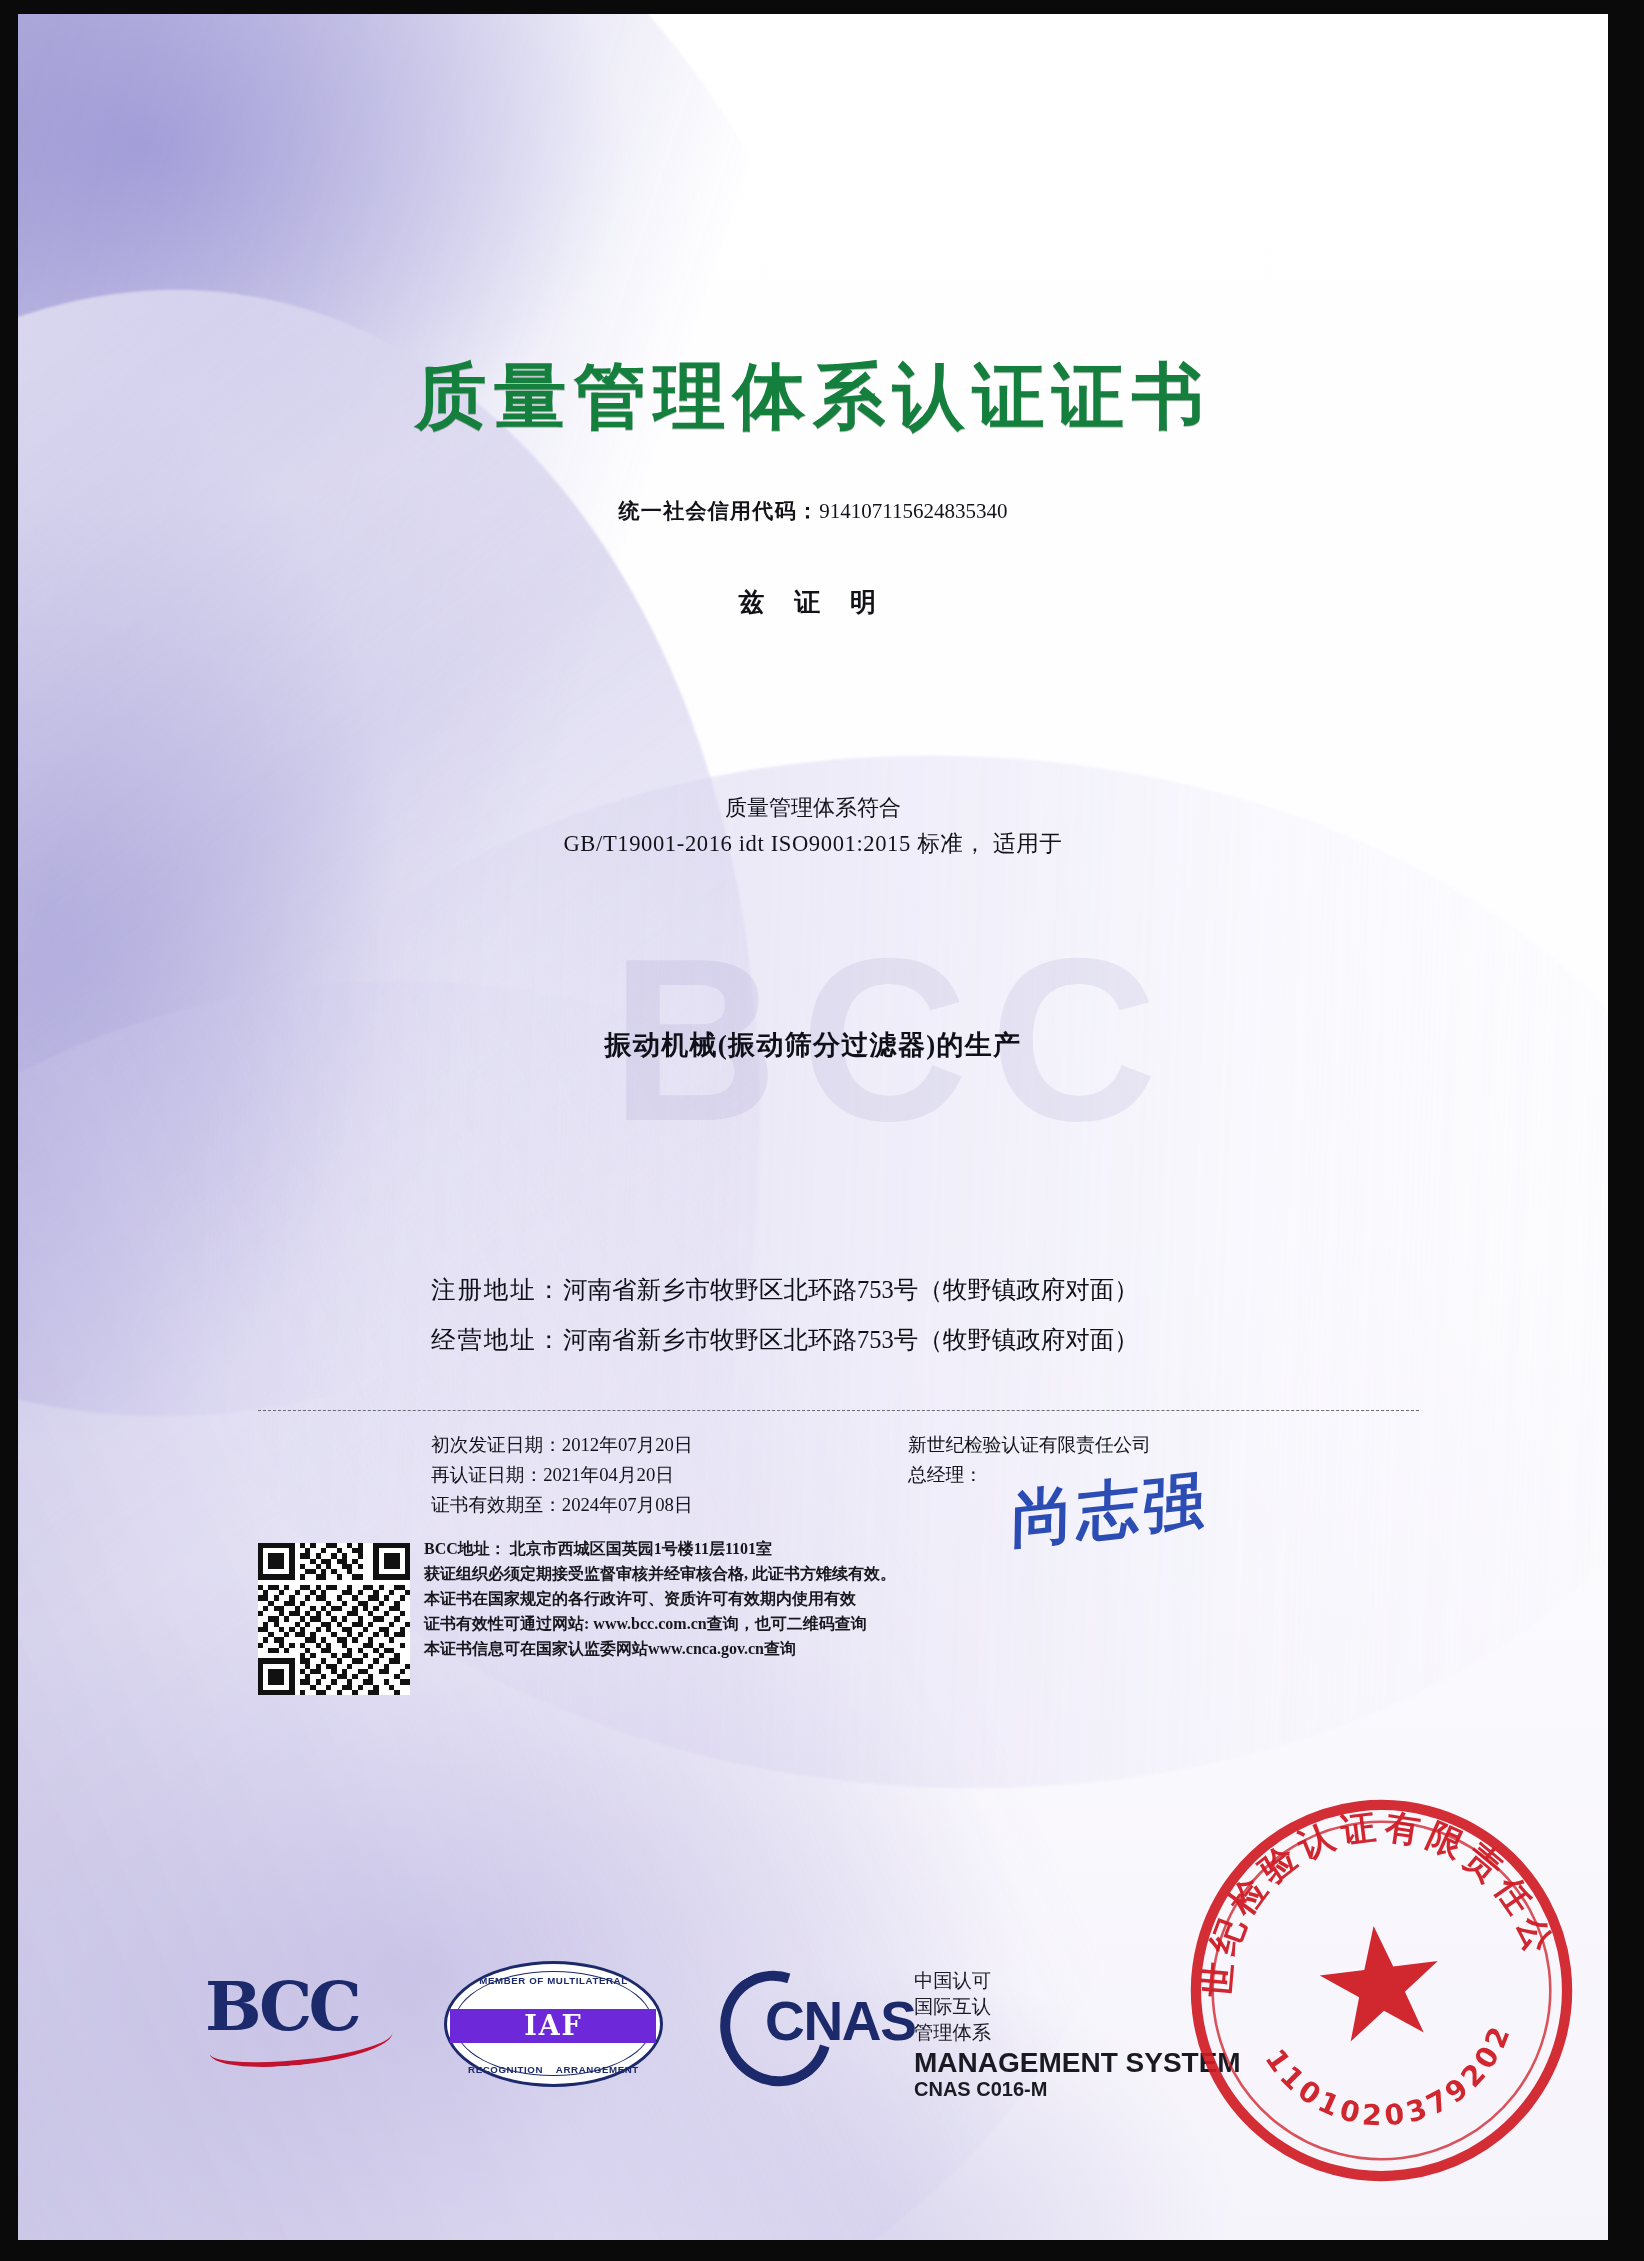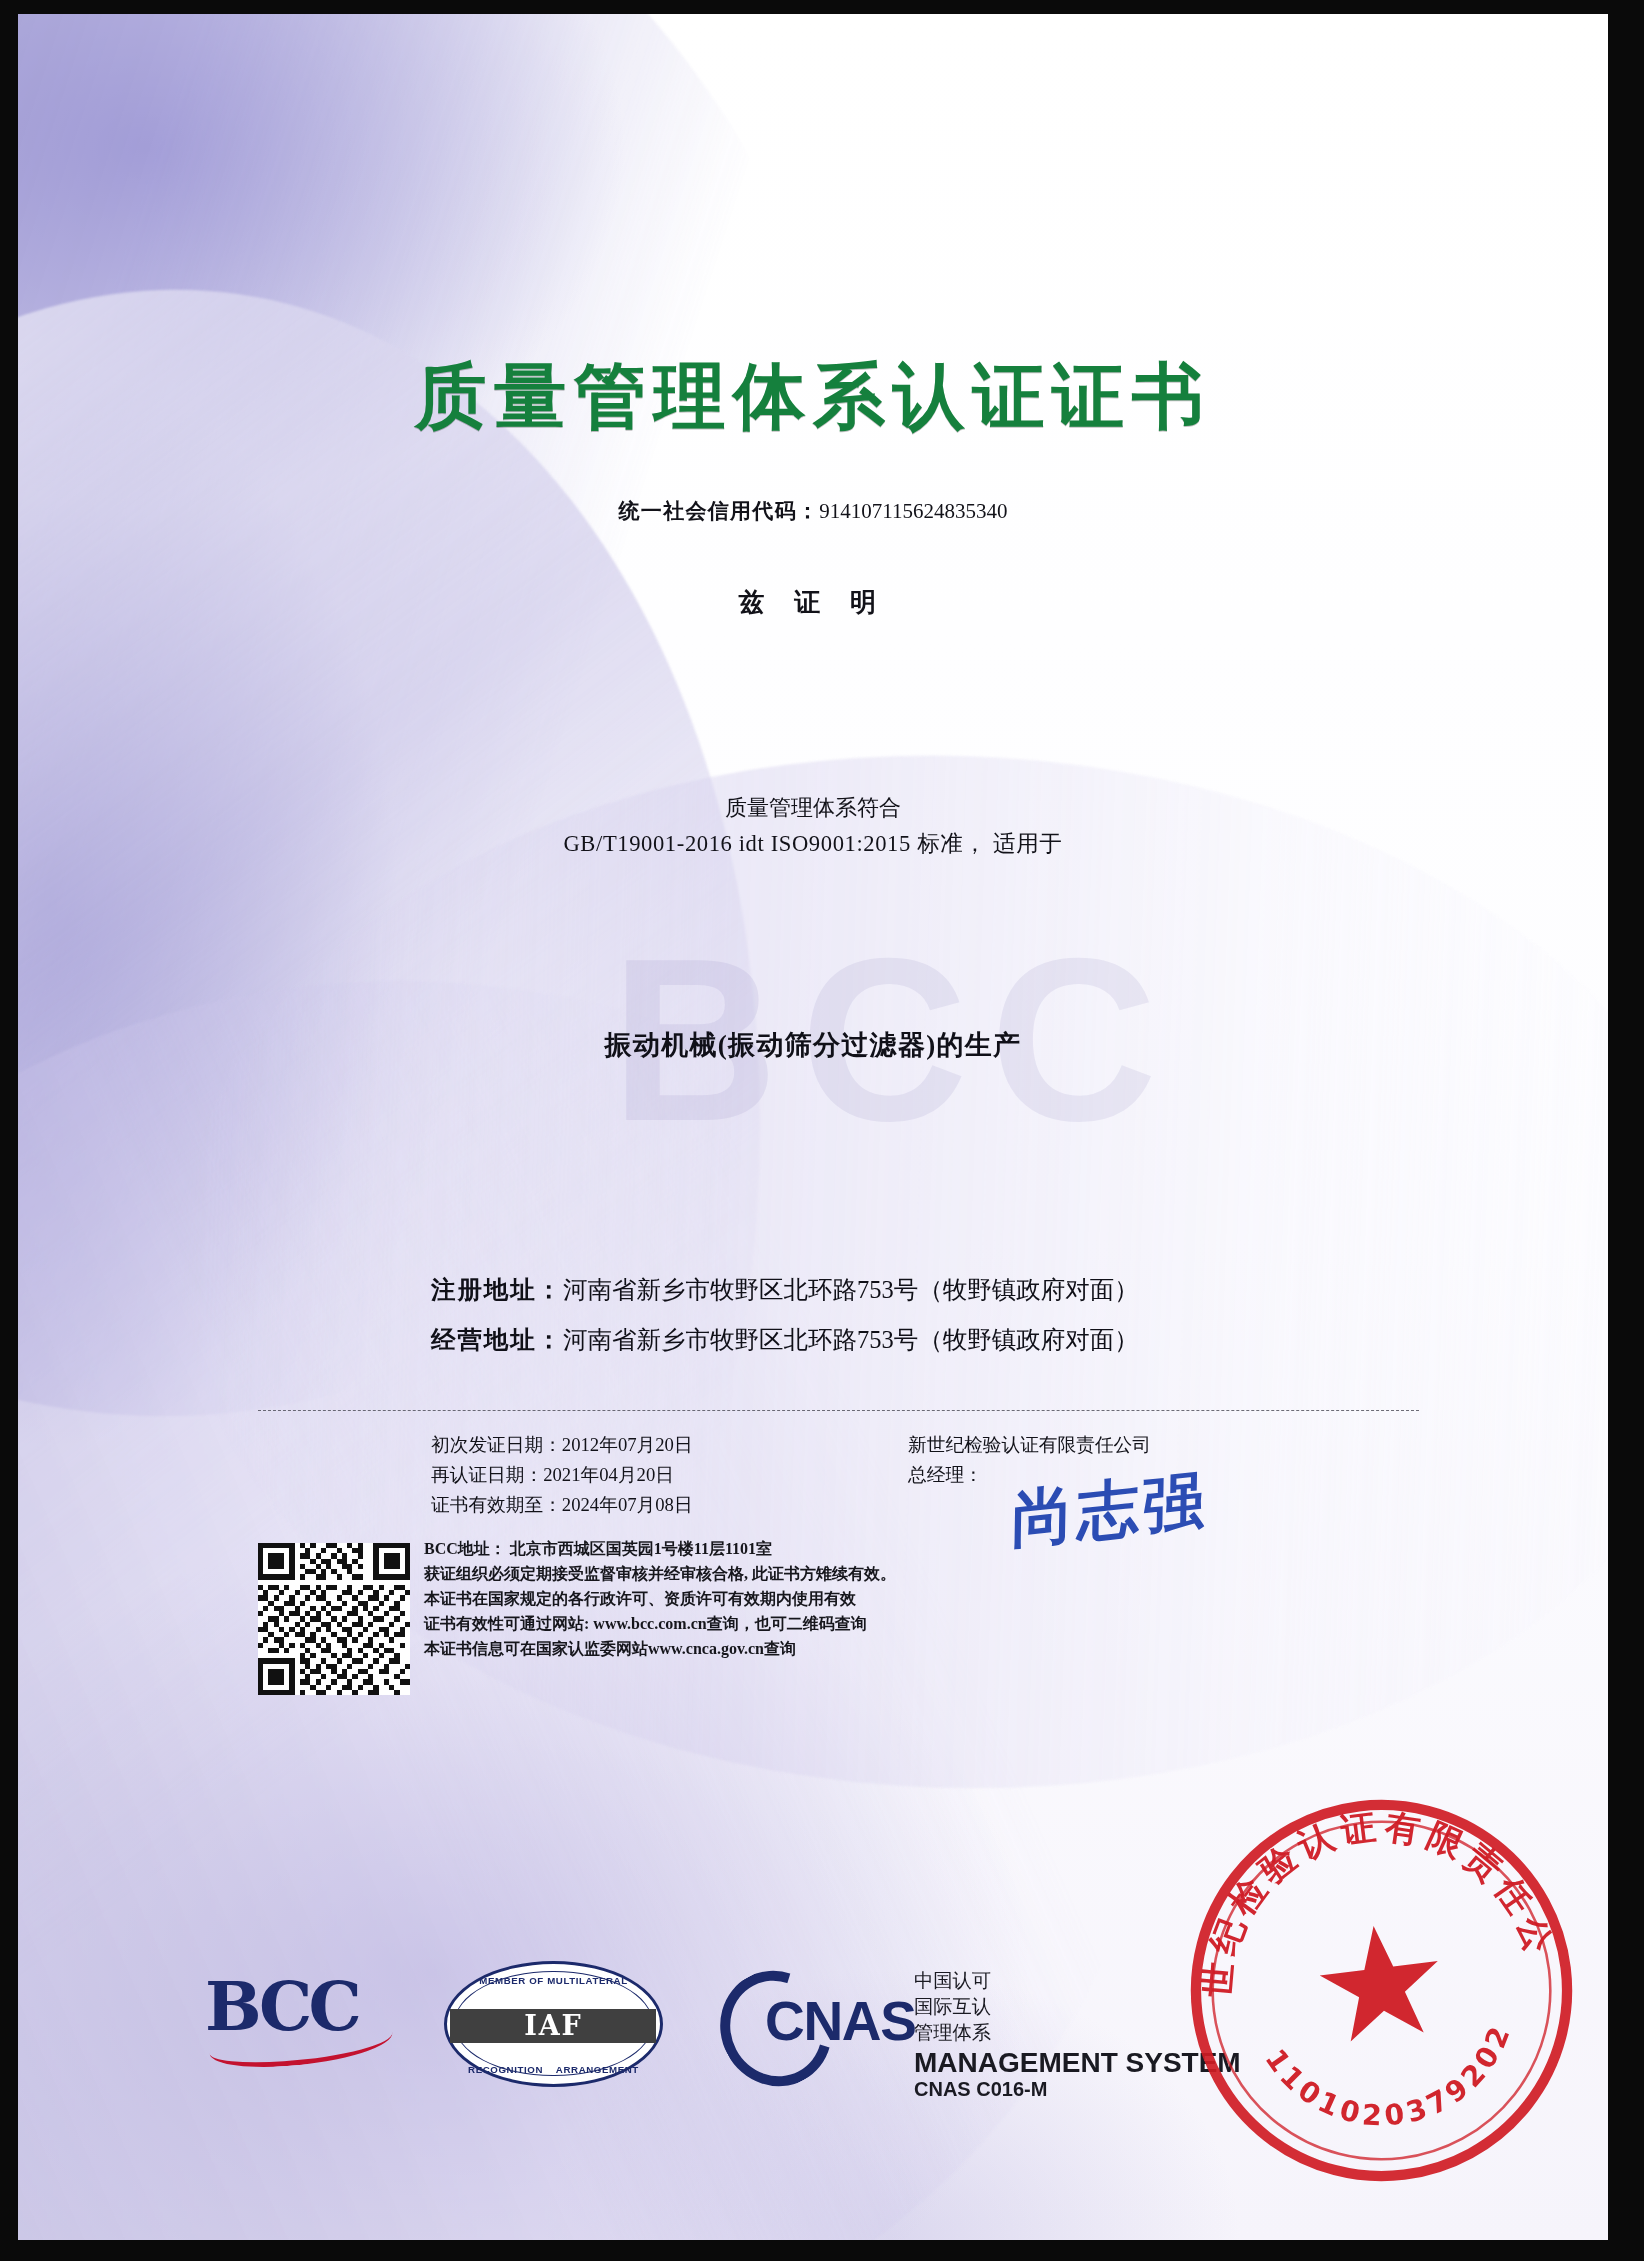--- a/index.html
+++ b/index.html
@@ -98,21 +98,21 @@
 
   .scope{
     position:absolute;left:0;right:0;top:1013px;text-align:center;
     font-size:27px;font-weight:700;letter-spacing:1.3px;color:#101018;
   }
 
   .addr-block{
     position:absolute;left:413px;top:1251px;width:967px;
     font-size:24.5px;line-height:50px;color:#101018;
   }
-  .addr-block .lbl{font-weight:700;letter-spacing:1.9px;margin-top:12px;}
+  .addr-block .lbl{font-weight:400;letter-spacing:1.9px;margin-top:12px;}
 
   .divider{
     position:absolute;left:240px;top:1396px;width:1161px;height:0;
     border-top:1.9px dashed #4a4a55;opacity:.8;
   }
 
   .dates{
     position:absolute;left:413px;top:1416px;width:464px;
     font-size:18.7px;line-height:30px;color:#121219;white-space:nowrap;
   }
@@ -157,21 +157,21 @@
   .iaf .ell{
     position:absolute;inset:0;border:3.9px solid #1c2a6b;border-radius:50%;
     background:#fff;
   }
   .iaf .ell2{
     position:absolute;left:10.3px;top:10.3px;right:10.3px;bottom:10.3px;
     border:1.9px solid #1c2a6b;border-radius:50%;
   }
   .iaf .mid{
     position:absolute;left:6.4px;top:48px;width:206px;height:34px;
-    background:#404040;display:flex;align-items:center;justify-content:center;
+    background:#6d28d9;display:flex;align-items:center;justify-content:center;
   }
   .iaf .mid span{
     font-family:"DejaVu Serif",serif;font-weight:700;font-size:27px;color:#fff;letter-spacing:1.9px;
   }
   .iaf .top,.iaf .bot{
     position:absolute;left:0;right:0;text-align:center;
     font-family:"Liberation Sans",sans-serif;font-size:9.7px;font-weight:700;
     color:#1c2a6b;letter-spacing:0.6px;
   }
   .iaf .top{top:14px;}

